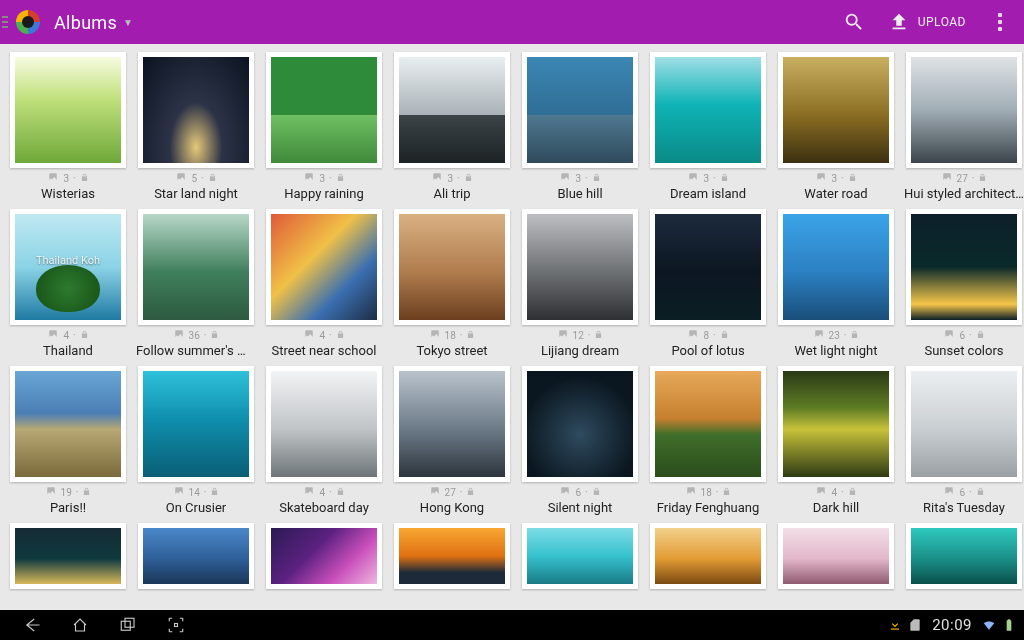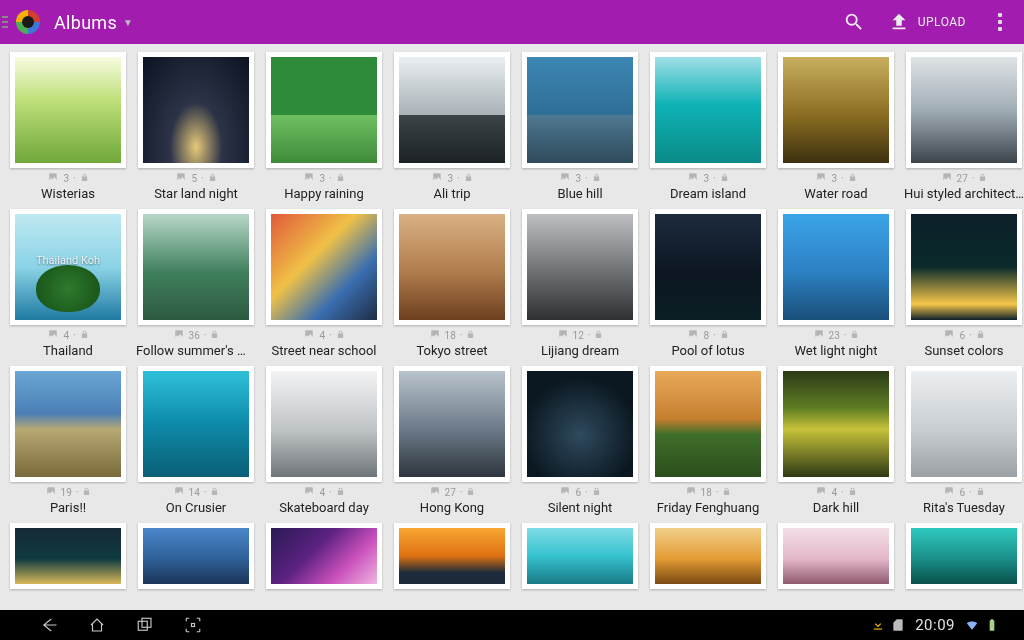--- a/index.html
+++ b/index.html
@@ -125,21 +125,21 @@
 
   
   .row4 .thumb { height: 66px; }
 
   
   .navbar {
     height: 30px;
     background: #000;
     display: flex; align-items: center;
     color: #bbb;
-    padding: 0 25px;
+    padding: 0 8px;
     font-size: 12px;
   }
   .nav-btn { width: 48px; height: 30px; display:flex; align-items:center; justify-content:center; }
   .nav-btn svg { width: 20px; height: 18px; fill: none; stroke: #c9c9c9; stroke-width: 1.5; }
   .nav-spacer { flex: 1; }
   .tray { display:flex; align-items:center; gap:6px; }
   .clock { color:#e0e0e0; font-size: 15px; letter-spacing: .5px; margin: 0 4px; }
   .tray svg { width:14px; height:14px; }
 </style>
 </head>

